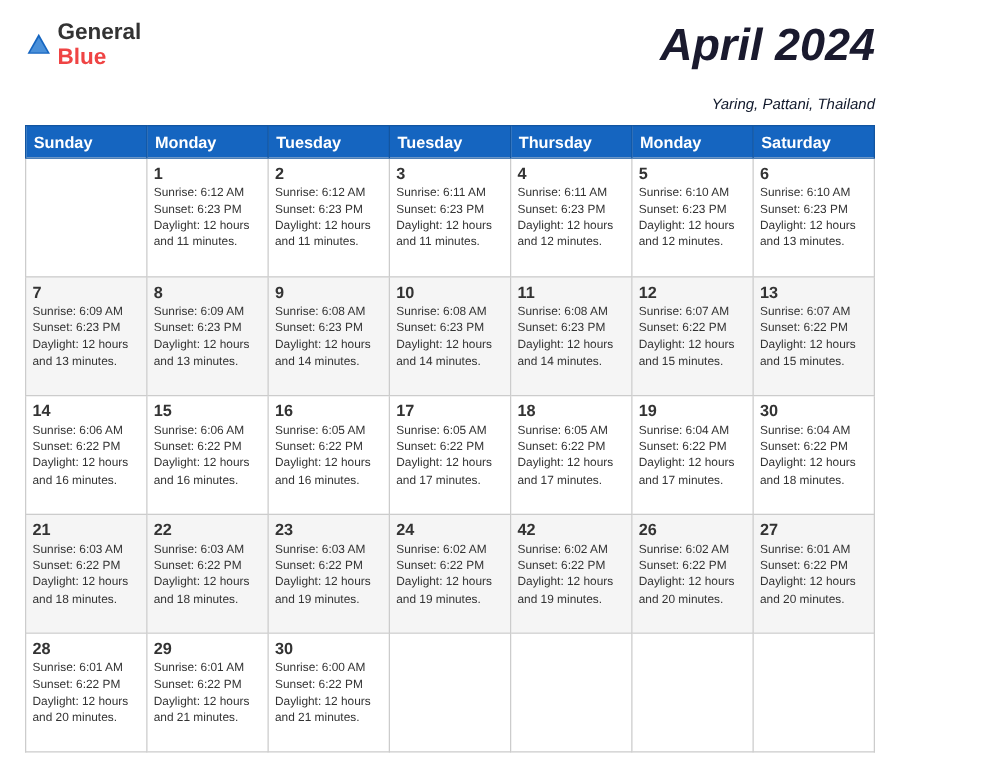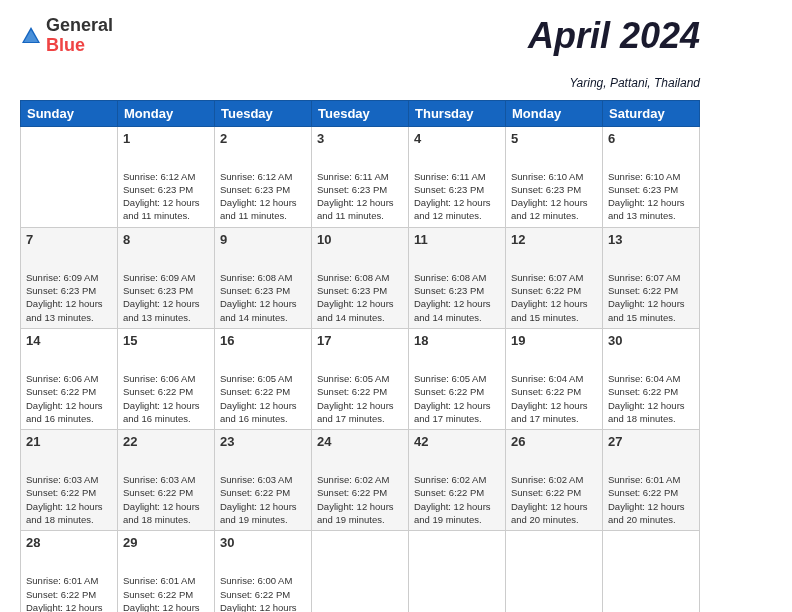--- a/index.html
+++ b/index.html
@@ -88,21 +88,20 @@
       font-size: 13px;
       font-weight: bold;
       color: #333;
       display: block;
       margin-bottom: 2px;
     }
     .day-info {
       font-size: 9.5px;
       color: #333;
       line-height: 1.4;
-      margin-top: 24px;
     }
     .empty-cell {
       background: #f9f9f9;
     }
     tr:nth-child(odd) td { background: #ffffff; }
     tr:nth-child(even) td { background: #f5f5f5; }
     .calendar thead tr th { background: #1565c0; }
   </style>
 </head>
 <body>

